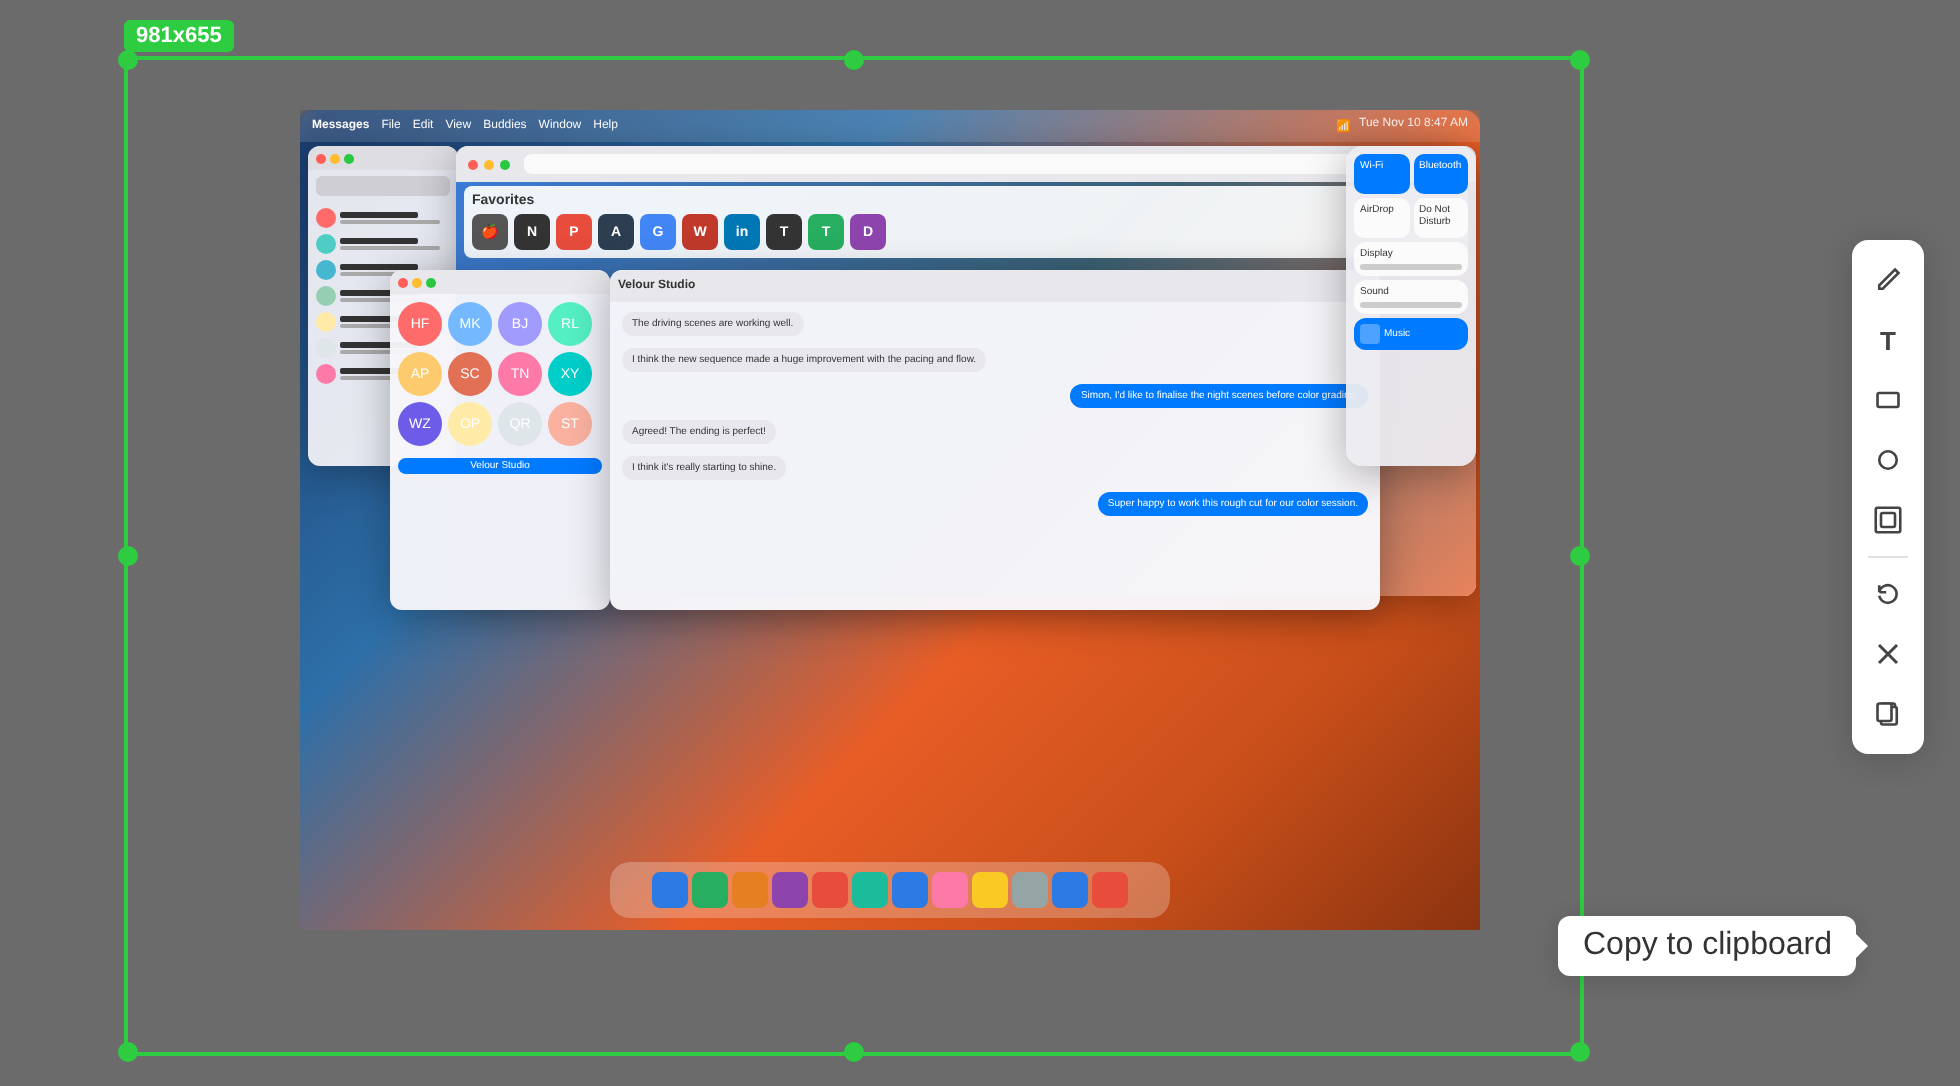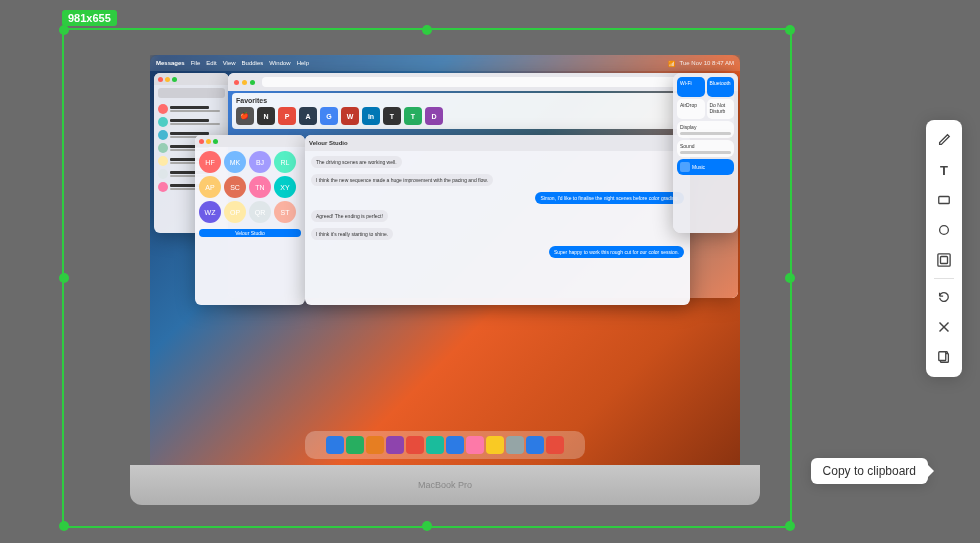--- a/index.html
+++ b/index.html
@@ -496,21 +496,21 @@
 
     
     .copy-tooltip {
       position: absolute;
       top: 458px;
       right: 52px;
       background: white;
       border-radius: 6px;
       box-shadow: 0 2px 12px rgba(0,0,0,0.15);
       padding: 6px 12px;
-      font-size: 12px;
+      font-size: 16px;
       color: #333;
       white-space: nowrap;
       z-index: 40;
       display: flex;
       align-items: center;
       gap: 6px;
     }
 
     .copy-tooltip::after {
       content: '';
@@ -725,23 +725,20 @@
         <div class="dock-icon blue"></div>
         <div class="dock-icon pink"></div>
         <div class="dock-icon yellow"></div>
         <div class="dock-icon gray"></div>
         <div class="dock-icon blue"></div>
         <div class="dock-icon red"></div>
       </div>
 
     </div>
 
-    <div class="macbook-body">
-      <span class="macbook-label">MacBook Pro</span>
-    </div>
 
   </div>
 </div>
 
 <div class="toolbar-panel">
   <div class="toolbar-btn" title="Annotate">
     <svg width="14" height="14" viewBox="0 0 16 16" fill="none" stroke="#444" stroke-width="1.5">
       <path d="M12 2l2 2-9 9H3v-2L12 2z"></path>
     </svg>
   </div>

